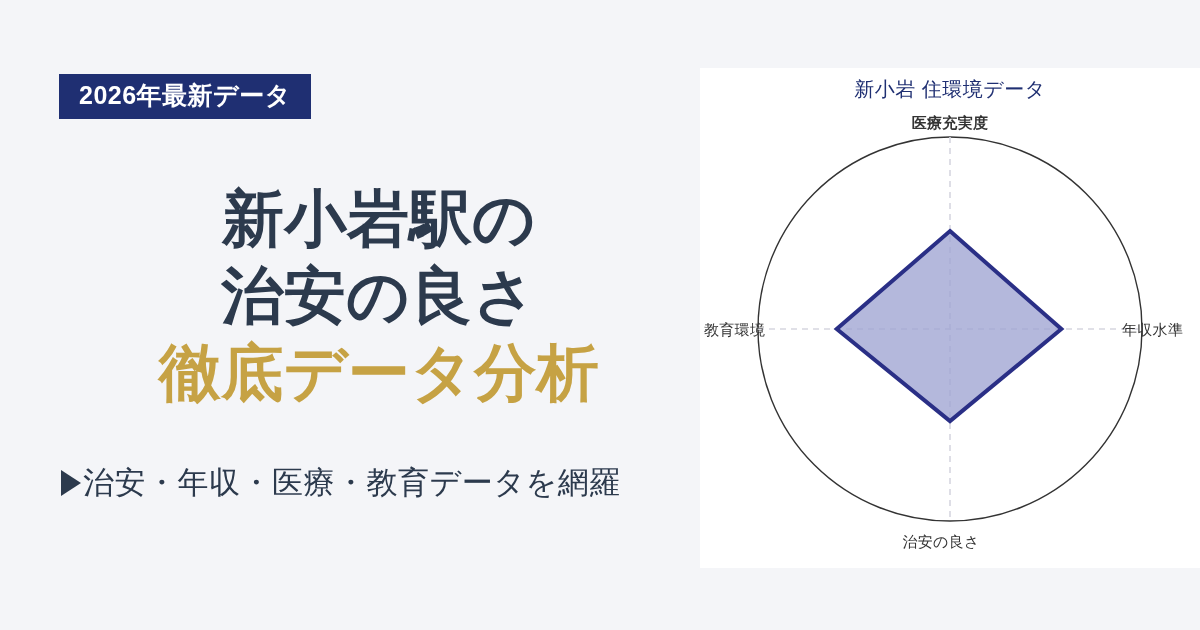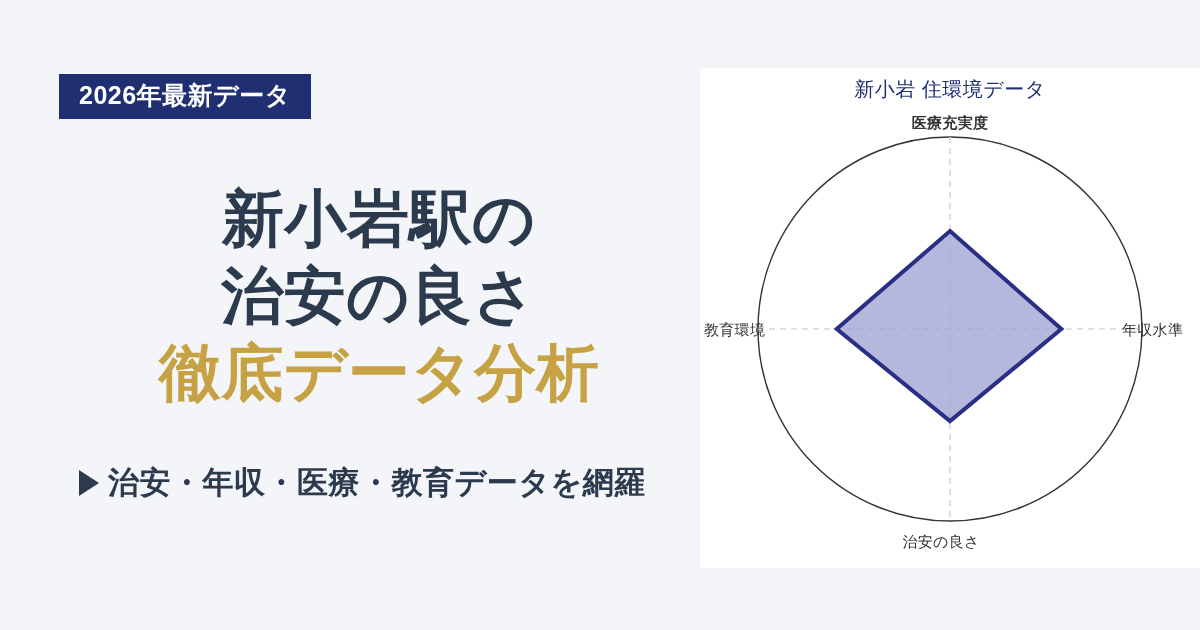--- a/index.html
+++ b/index.html
@@ -60,29 +60,27 @@
     white-space: nowrap;
   }
   .hl-dark { color: #2c3a4d; }
   .hl-gold { color: #c6a244; }
 
   .subline {
     position: absolute;
     left: 2px;
     top: 464px;
     font-size: 31px;
-    font-weight: bold;
+    font-weight: normal;
     color: #2c3a4d;
     letter-spacing: 0.5px;
     white-space: nowrap;
     line-height: 1.2;
     display: flex;
     align-items: center;
-    gap: 7px;
-    margin-left: 18px;
   }
   .tri-icon {
     display: inline-block;
     width: 0;
     height: 0;
     border-left: 20px solid #2c3a4d;
     border-top: 13px solid transparent;
     border-bottom: 13px solid transparent;
     margin-right: 2px;
   }

